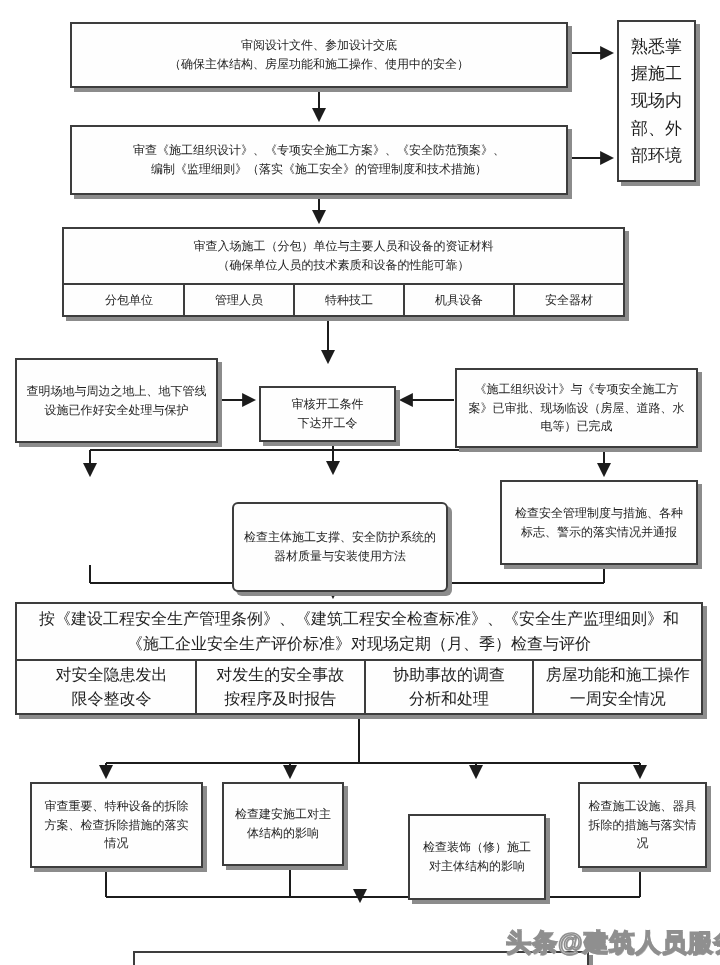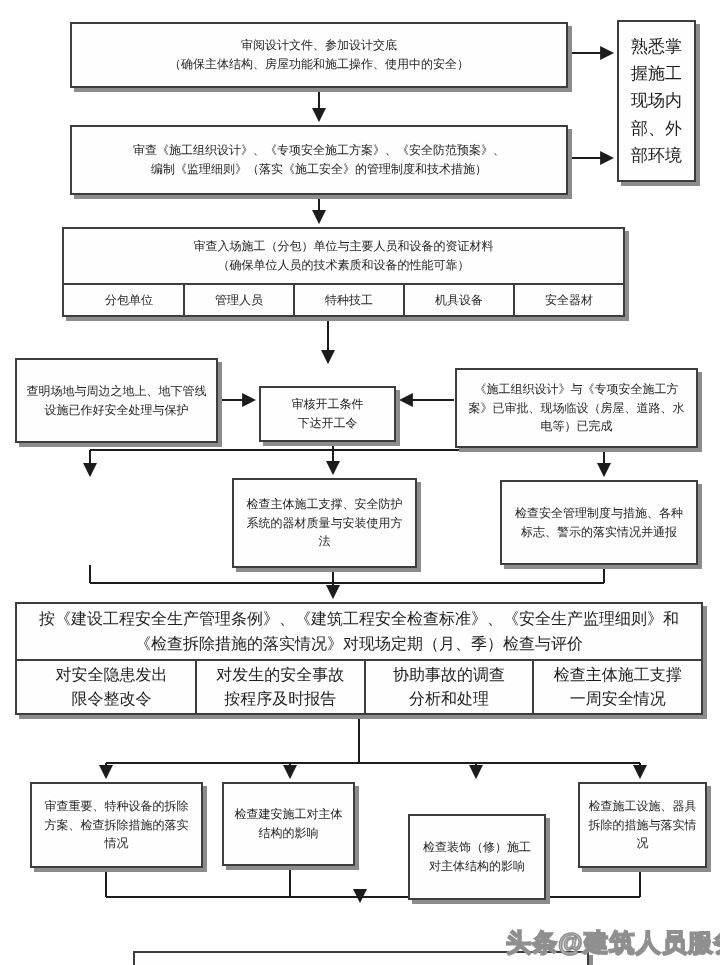--- a/index.html
+++ b/index.html
@@ -122,58 +122,58 @@
   <div class="node" style="left:259px;top:386px;width:137px;height:56px;">
     <div class="line">审核开工条件</div>
     <div class="line">下达开工令</div>
   </div>
 
   <div class="node wrap" style="left:455px;top:368px;width:243px;height:80px;">
     <div>《施工组织设计》与《专项安全施工方案》已审批、现场临设（房屋、道路、水电等）已完成</div>
   </div>
 
 
-  <div class="node wrap" style="left:232px;top:478px;width:185px;height:90px;">
+  <div class="node wrap" style="left:232px;top:502px;width:216px;height:90px;border-radius:6px;">
     <div>检查主体施工支撑、安全防护系统的器材质量与安装使用方法</div>
   </div>
 
   <div class="node wrap" style="left:500px;top:480px;width:198px;height:85px;">
     <div>检查安全管理制度与措施、各种标志、警示的落实情况并通报</div>
   </div>
 
   <div class="node tablebox" style="left:15px;top:602px;width:688px;height:113px;font-size:16px;">
     <div class="hdr" style="flex:1;">
       <div class="line">按《建设工程安全生产管理条例》、《建筑工程安全检查标准》、《安全生产监理细则》和</div>
-      <div class="line">《检查拆除措施的落实情况》对现场定期（月、季）检查与评价</div>
+      <div class="line">《施工企业安全生产评价标准》对现场定期（月、季）检查与评价</div>
     </div>
     <div class="cells" style="height:54px;">
       <div class="cell">
         <div class="line">对安全隐患发出</div>
         <div class="line">限令整改令</div>
       </div>
       <div class="cell">
         <div class="line">对发生的安全事故</div>
         <div class="line">按程序及时报告</div>
       </div>
       <div class="cell">
         <div class="line">协助事故的调查</div>
         <div class="line">分析和处理</div>
       </div>
       <div class="cell">
-        <div class="line">检查主体施工支撑</div>
+        <div class="line">房屋功能和施工操作</div>
         <div class="line">一周安全情况</div>
       </div>
     </div>
   </div>
 
   <div class="node wrap" style="left:30px;top:782px;width:173px;height:86px;">
     <div>审查重要、特种设备的拆除方案、检查拆除措施的落实情况</div>
   </div>
 
-  <div class="node wrap" style="left:222px;top:782px;width:133px;height:84px;">
+  <div class="node wrap" style="left:222px;top:782px;width:122px;height:84px;">
     <div>检查建安施工对主体结构的影响</div>
   </div>
 
   <div class="node wrap" style="left:408px;top:782px;width:138px;height:86px;margin-top:32px;">
     <div>检查装饰（修）施工对主体结构的影响</div>
   </div>
 
   <div class="node wrap" style="left:578px;top:782px;width:129px;height:86px;">
     <div>检查施工设施、器具拆除的措施与落实情况</div>
   </div>

